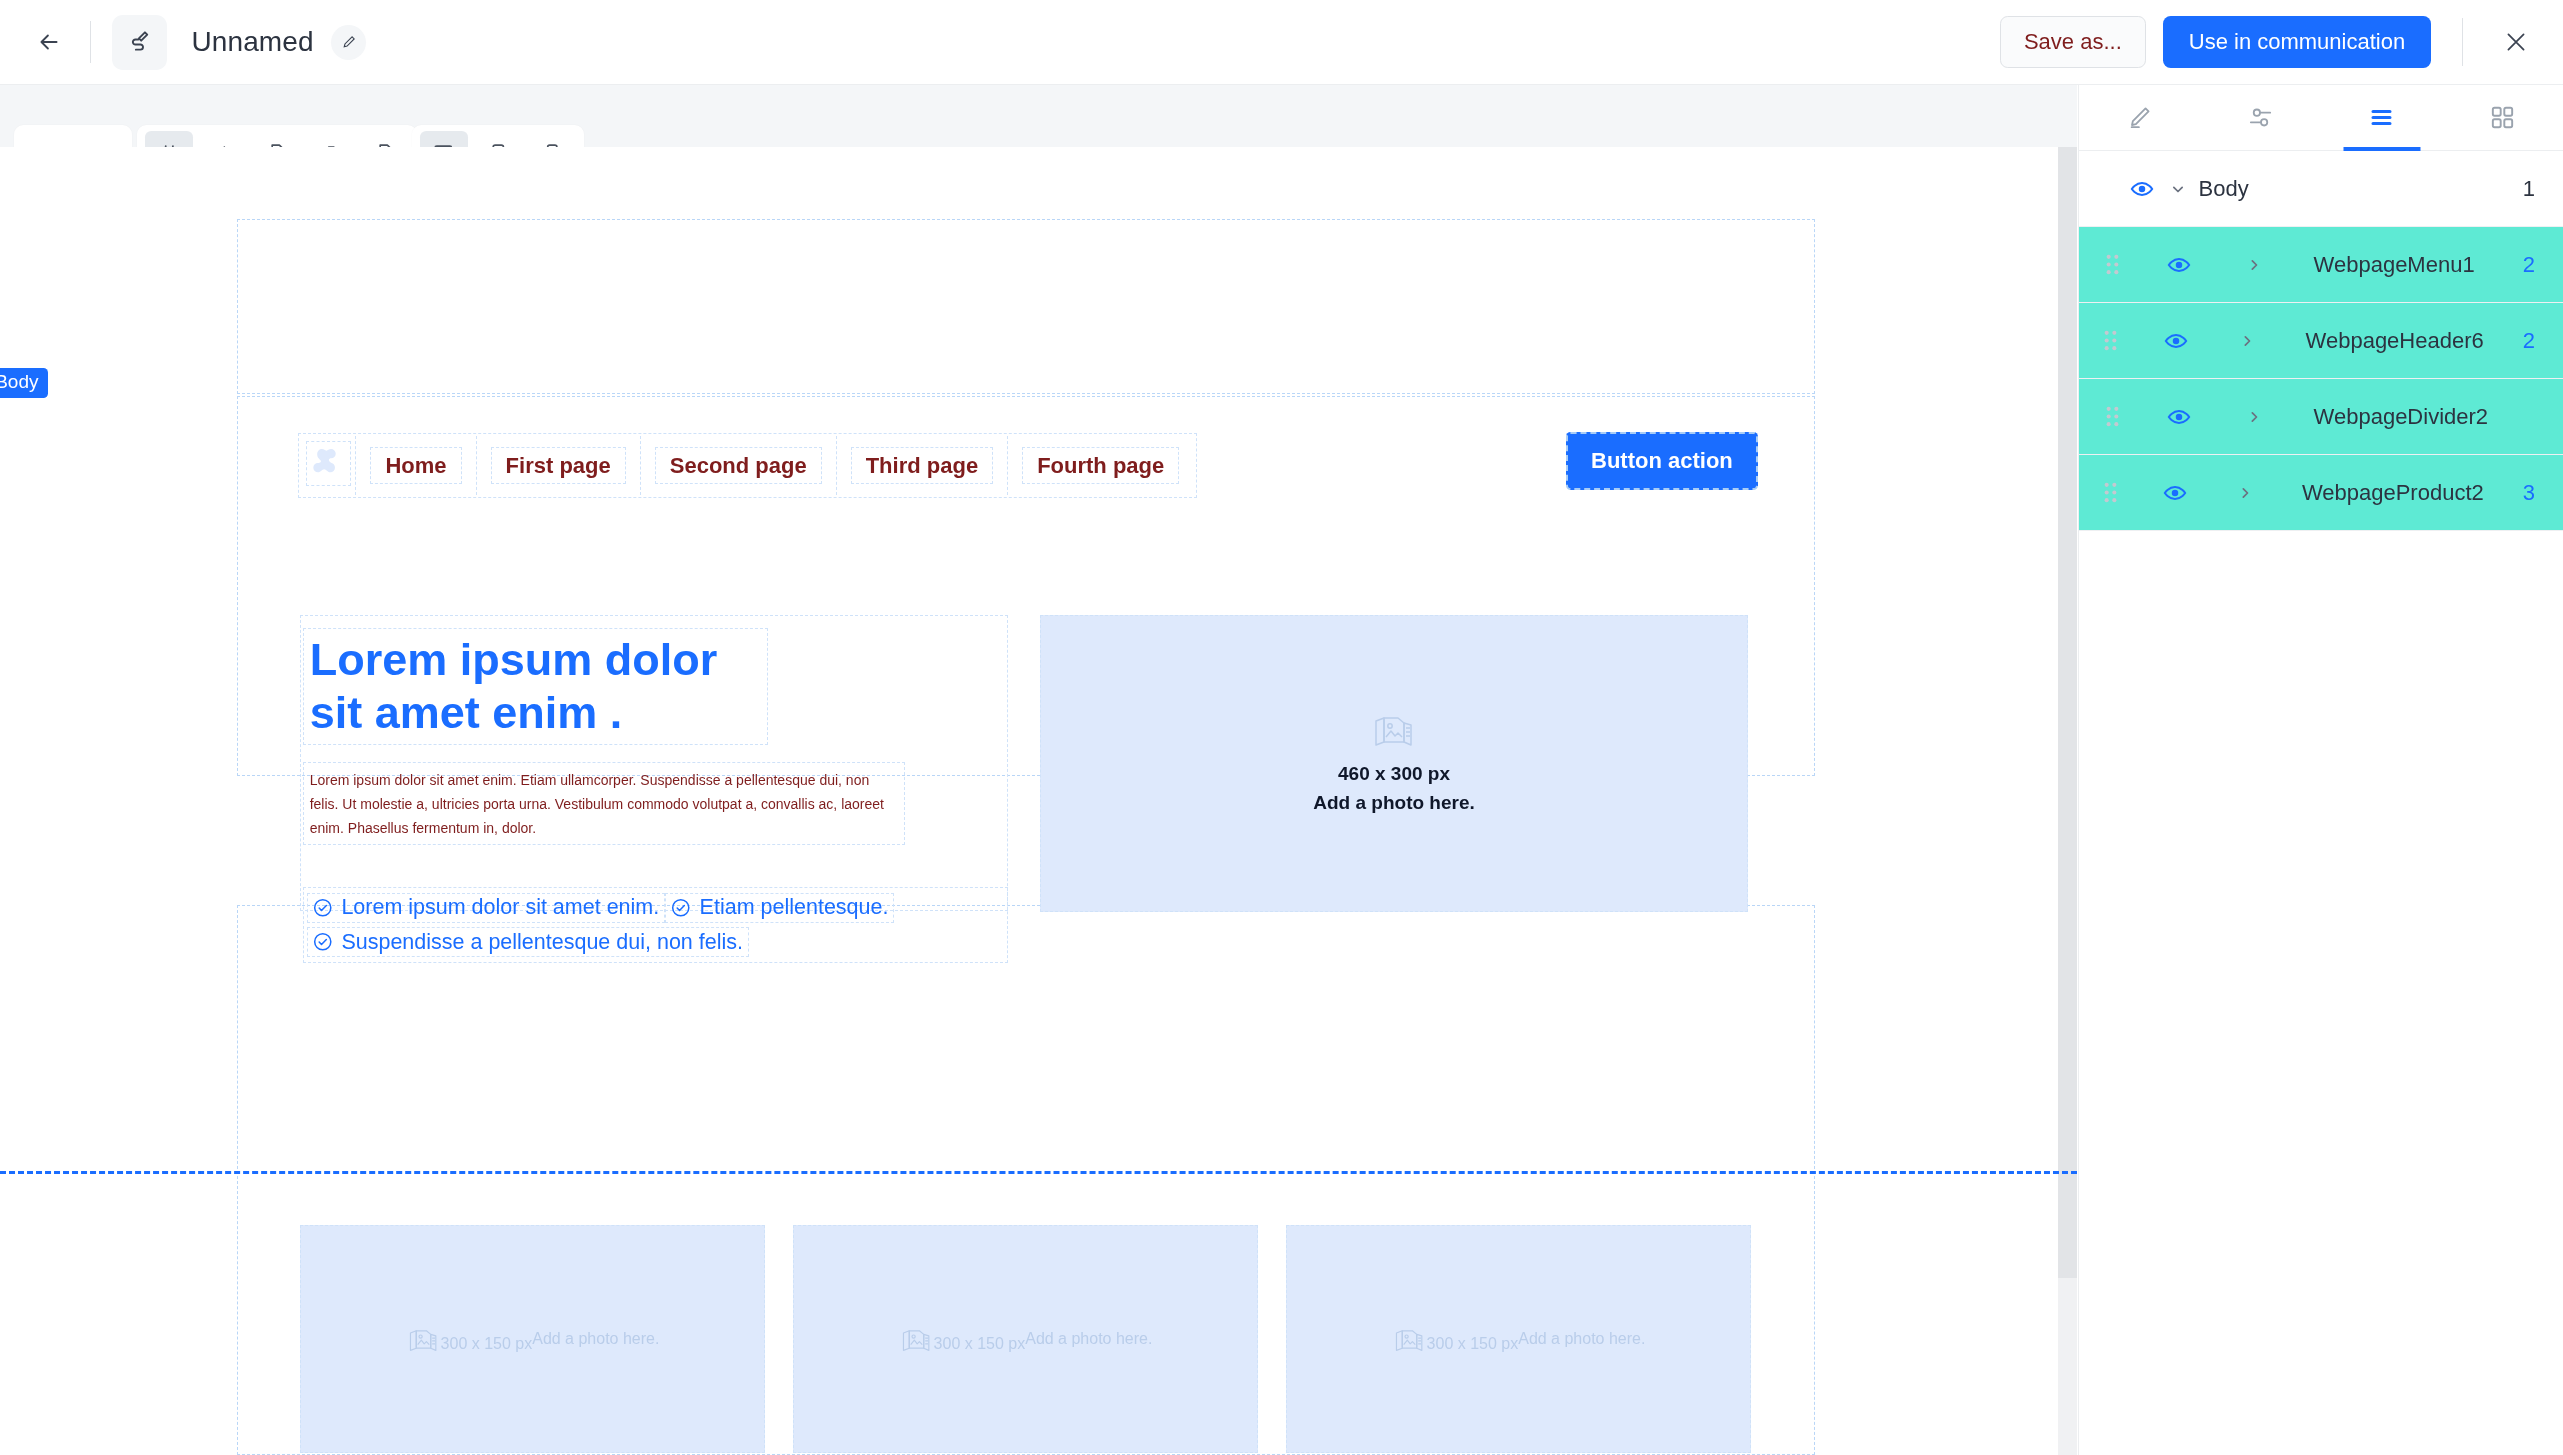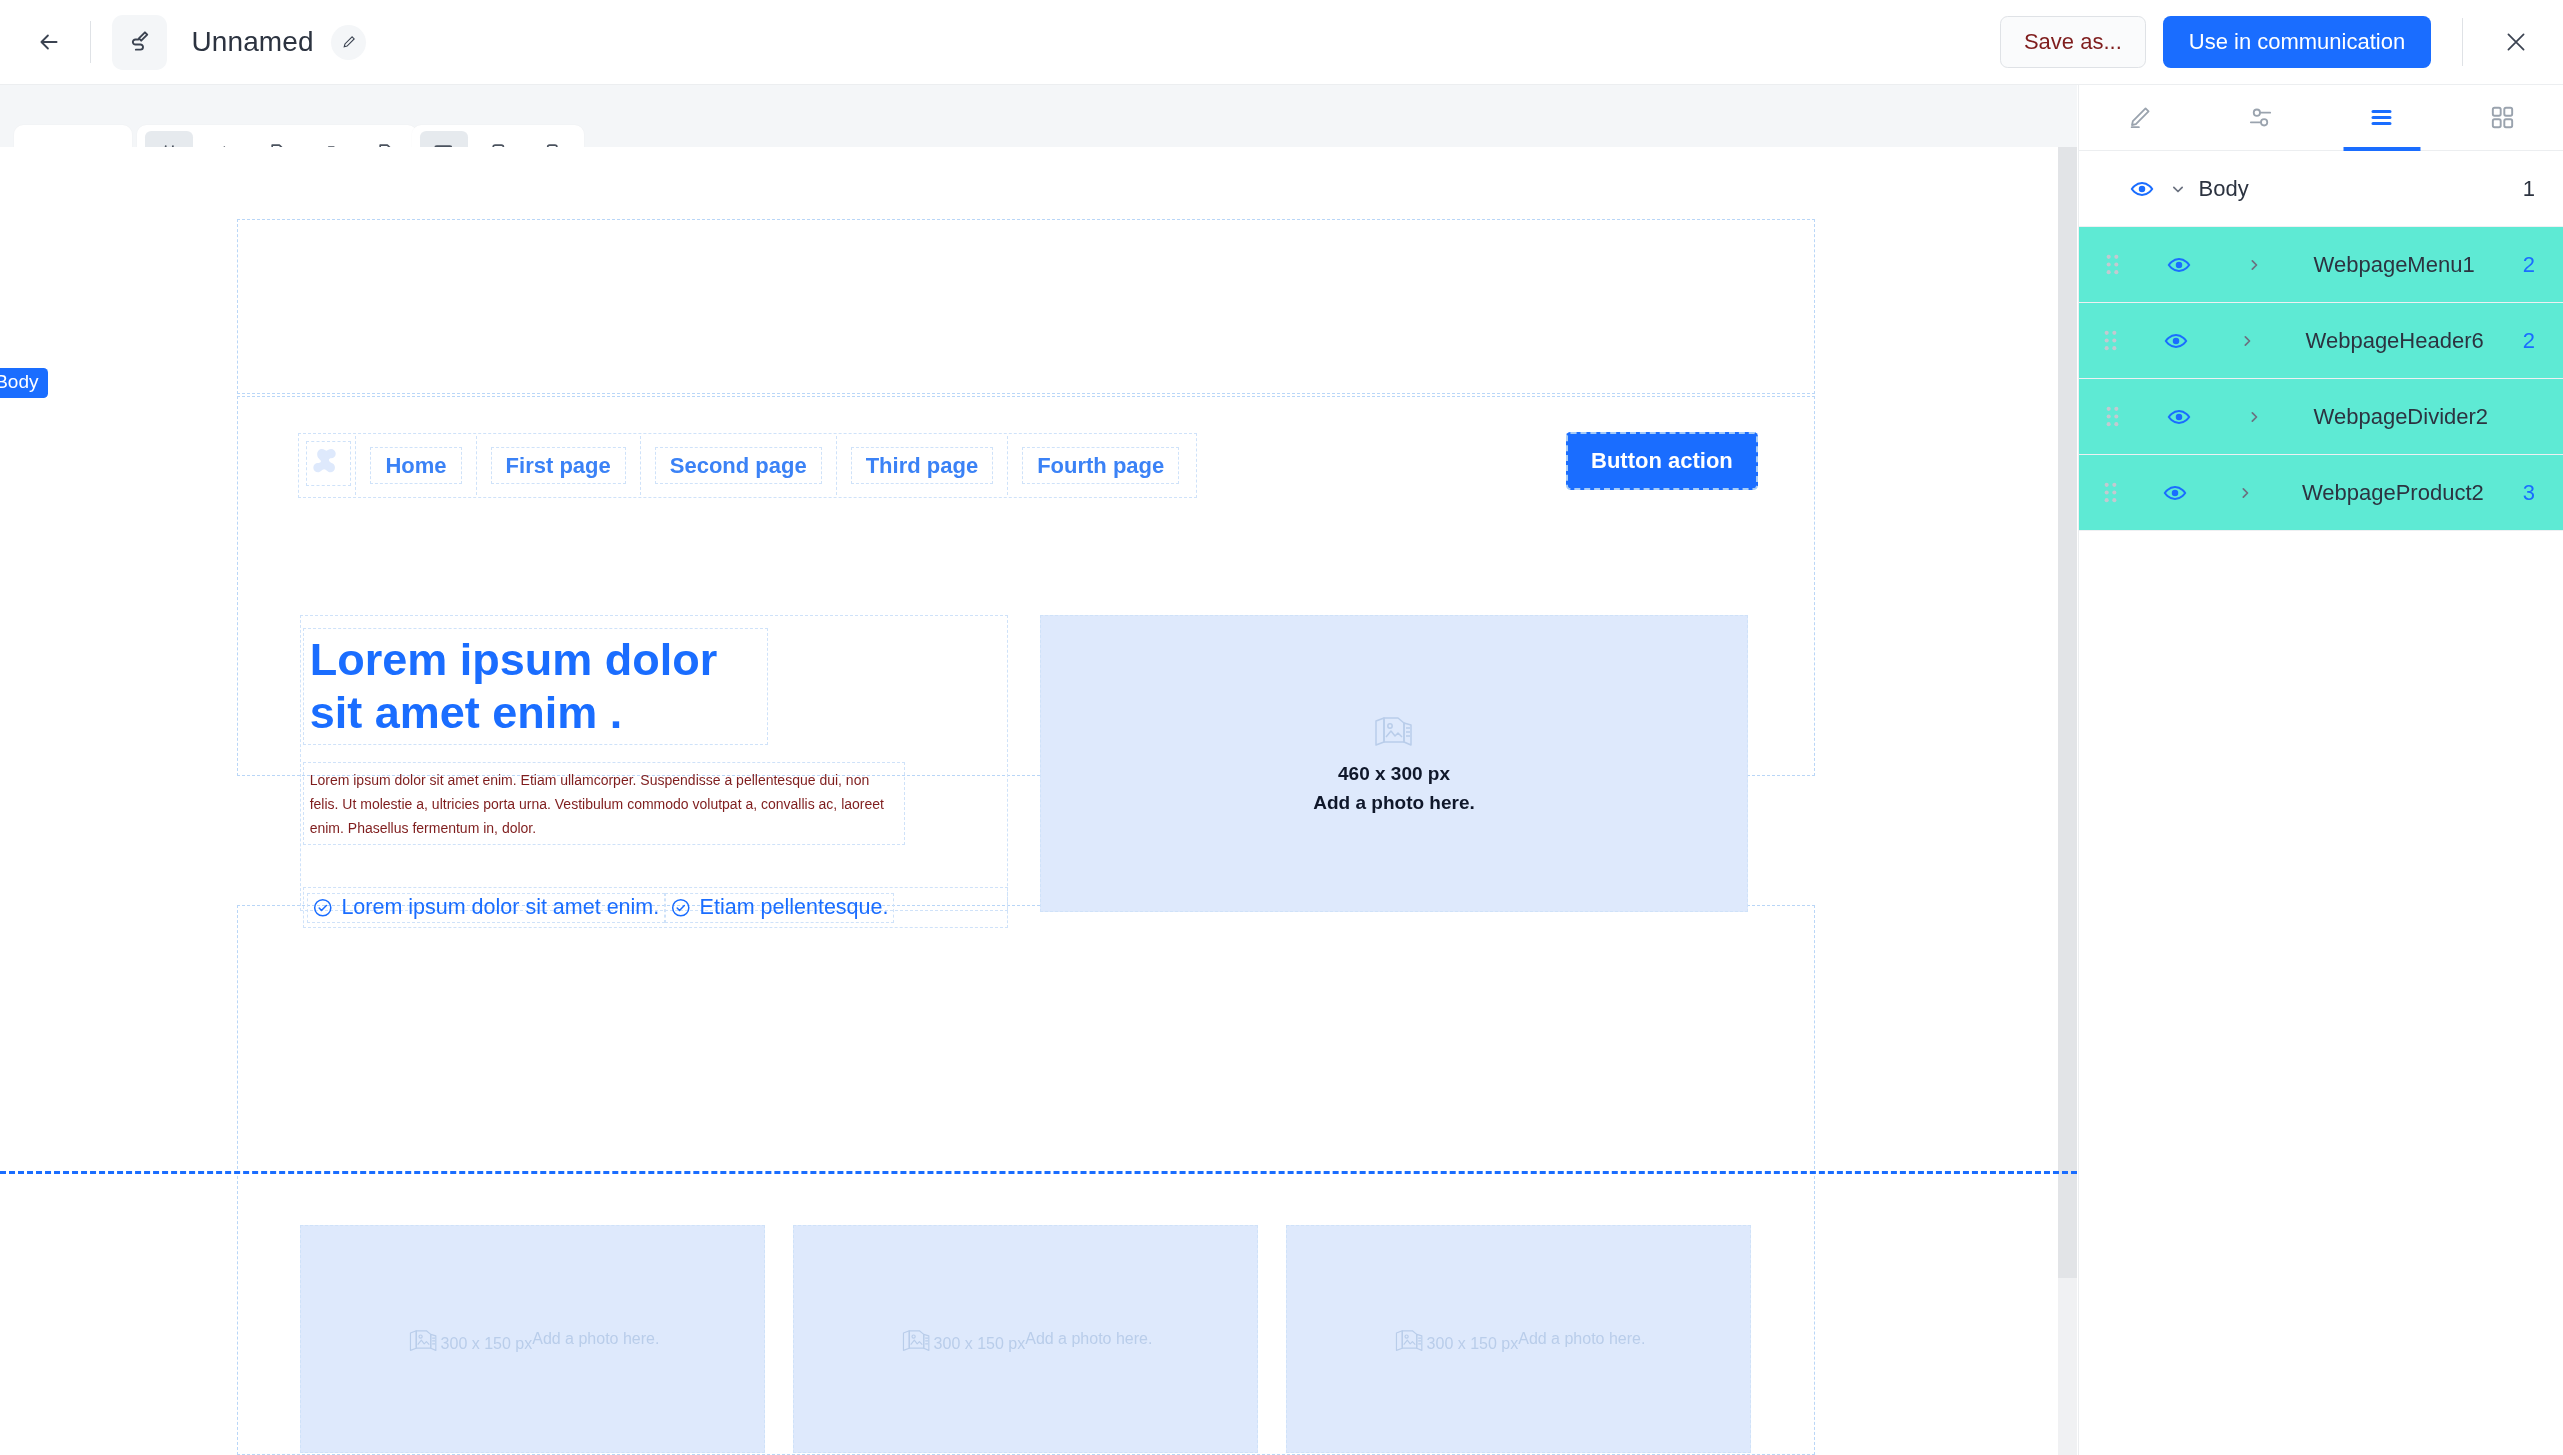--- a/index.html
+++ b/index.html
@@ -128,21 +128,21 @@
   }
   .logo-box {
     width: 45px; height: 45px; border: 0.8px dashed #cfe2f9;
     display: flex; align-items: center; justify-content: center;
     margin: 4.6px;
   }
   .logo-blob { width: 34px; height: 34px; }
   .nav-item {
     border: 0.8px dashed #cfe2f9;
     display: flex; align-items: center; justify-content: center;
-    color: #3b82f6; font-size: 22px; font-weight: bold;
+    color: #7f1d1d; font-size: 22px; font-weight: bold;
     padding: 4.6px 14px; margin: 10.8px 0;
     cursor: pointer; white-space: nowrap;
   }
   .nav-cell {
     border-left: 0.8px dashed #cfe2f9;
     display: flex; align-items: center; justify-content: center;
     min-width: 108px; padding: 0 14px;
   }
   .btn-action {
     position: absolute; top: 285px; left: 1566px;
@@ -405,20 +405,29 @@
           <span class="ctext">Lorem ipsum dolor sit amet enim.</span>
         </div>
         <div class="check-item">
           <svg width="21.5" height="21.5" viewBox="0 0 24 24" fill="none" stroke="#1a6dff" stroke-width="1.7" stroke-linecap="round" stroke-linejoin="round">
             <circle cx="12" cy="12" r="9"></circle>
               <path d="M8 12.3l2.6 2.7L16 9.5"></path>
           </svg>
           <span class="ctext">Etiam pellentesque.</span>
         </div>
       </div>
+      <div class="check-row" style="margin-top:4.6px">
+        <div class="check-item">
+          <svg width="21.5" height="21.5" viewBox="0 0 24 24" fill="none" stroke="#1a6dff" stroke-width="1.7" stroke-linecap="round" stroke-linejoin="round">
+            <circle cx="12" cy="12" r="9"></circle>
+              <path d="M8 12.3l2.6 2.7L16 9.5"></path>
+          </svg>
+          <span class="ctext">Suspendisse a pellentesque dui, non felis.</span>
+        </div>
+      </div>
     </div>
   </div>
 
   <div class="hero-img">
     <svg width="48" height="40" viewBox="0 0 48 40" fill="none" stroke="#b9cdea" stroke-width="1.5" stroke-linejoin="round">
       <path d="M6 11l8-3v24l-8 3z"></path>
       <path d="M14 8h14l6 5v19H14z"></path>
       <circle cx="20" cy="16" r="2.2"></circle>
       <path d="M16 27l5-6 4 5 3-3 4 4"></path>
       <path d="M34 13l7 2v20l-7-3z"></path>

